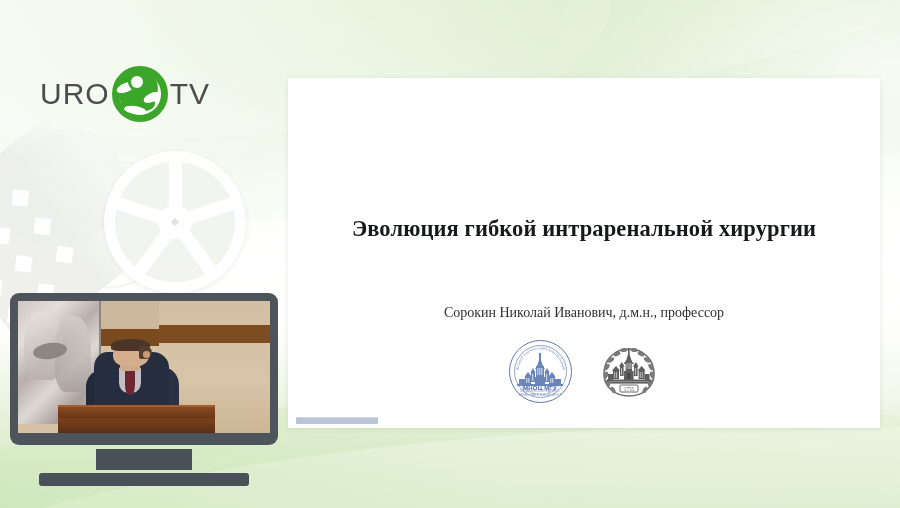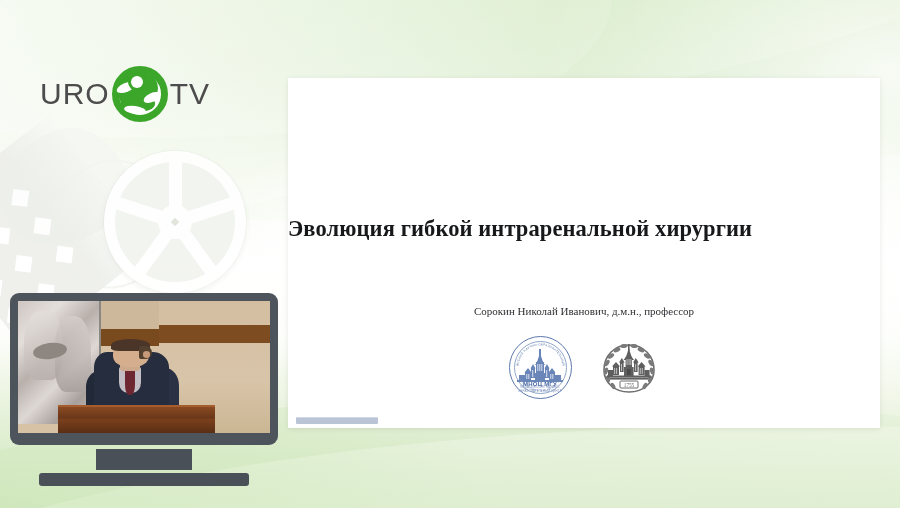--- a/index.html
+++ b/index.html
@@ -181,29 +181,29 @@
     background:#ffffff;
     box-shadow:0 1px 5px rgba(100,115,95,.14);
     z-index:5;
     display:flex; flex-direction:column; align-items:center;
   }
   #slide-title {
     font-family:"Liberation Serif", serif;
     font-weight:bold;
     font-size:22.5px;
     color:#17181a;
-    text-align:left;
+    text-align:center;
     width:100%;
     margin-top:138px;
     letter-spacing:.1px;
     white-space:nowrap;
   }
   #slide-subtitle {
     font-family:"Liberation Serif", serif;
-    font-size:11px;
+    font-size:14px;
     color:#2e2f33;
     text-align:center;
     margin-top:63px;
     white-space:nowrap;
   }
   #slide-logos {
     display:flex; align-items:center; justify-content:center; gap:26px;
     margin-top:19px;
   }
   .scrollbar {

